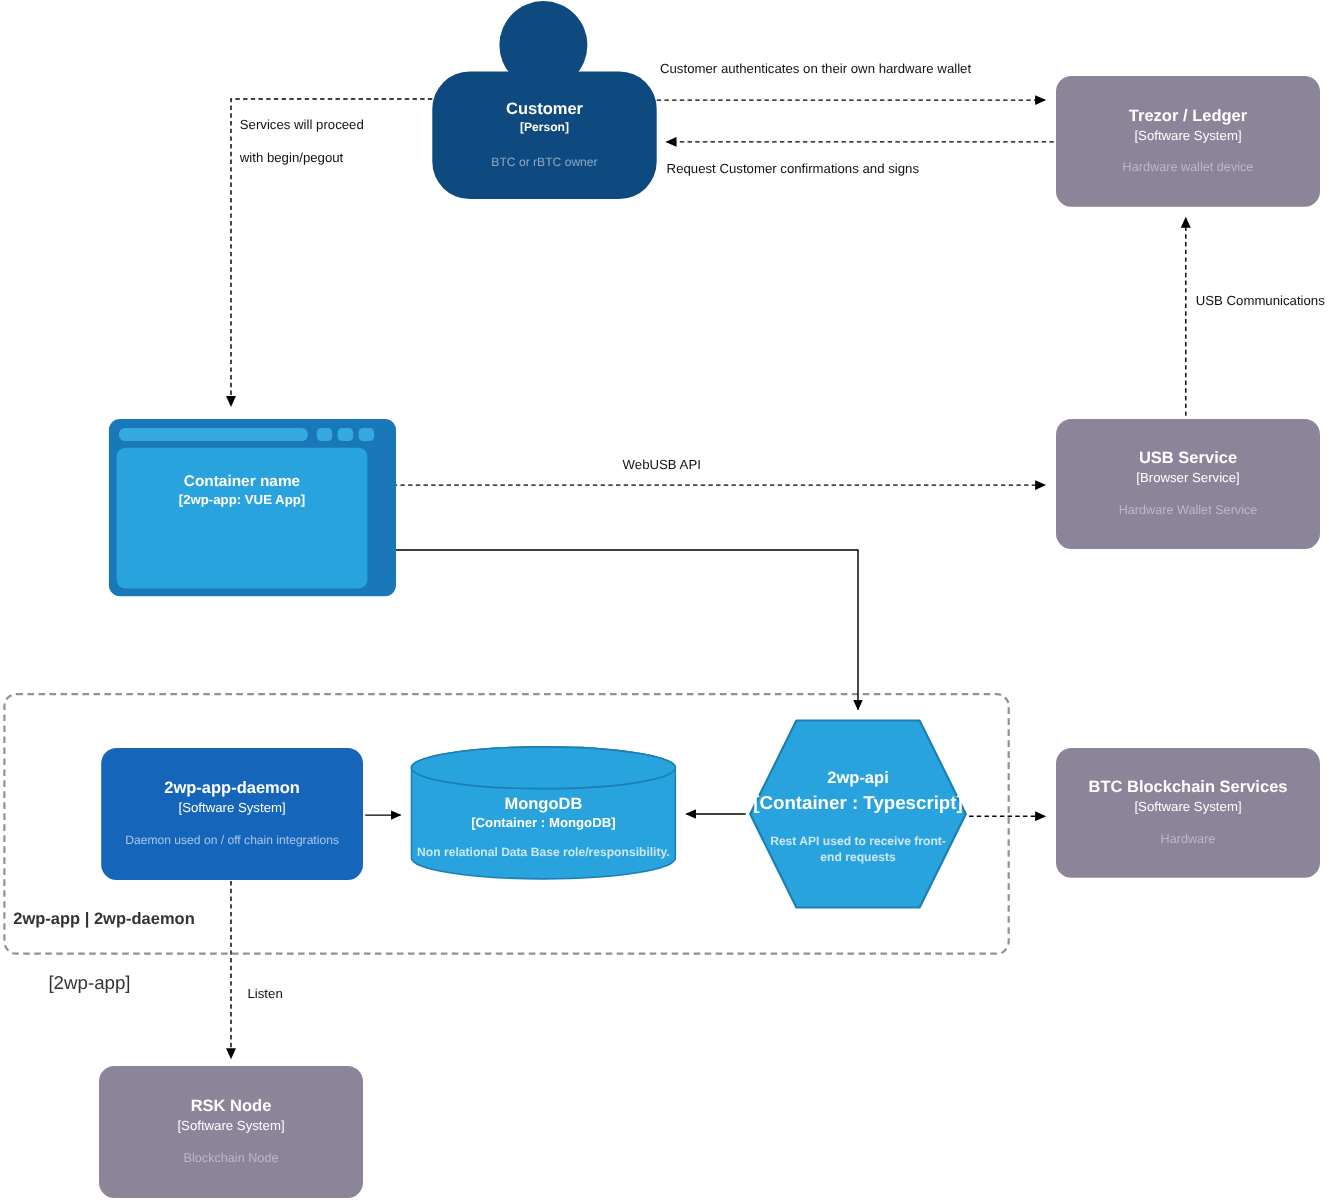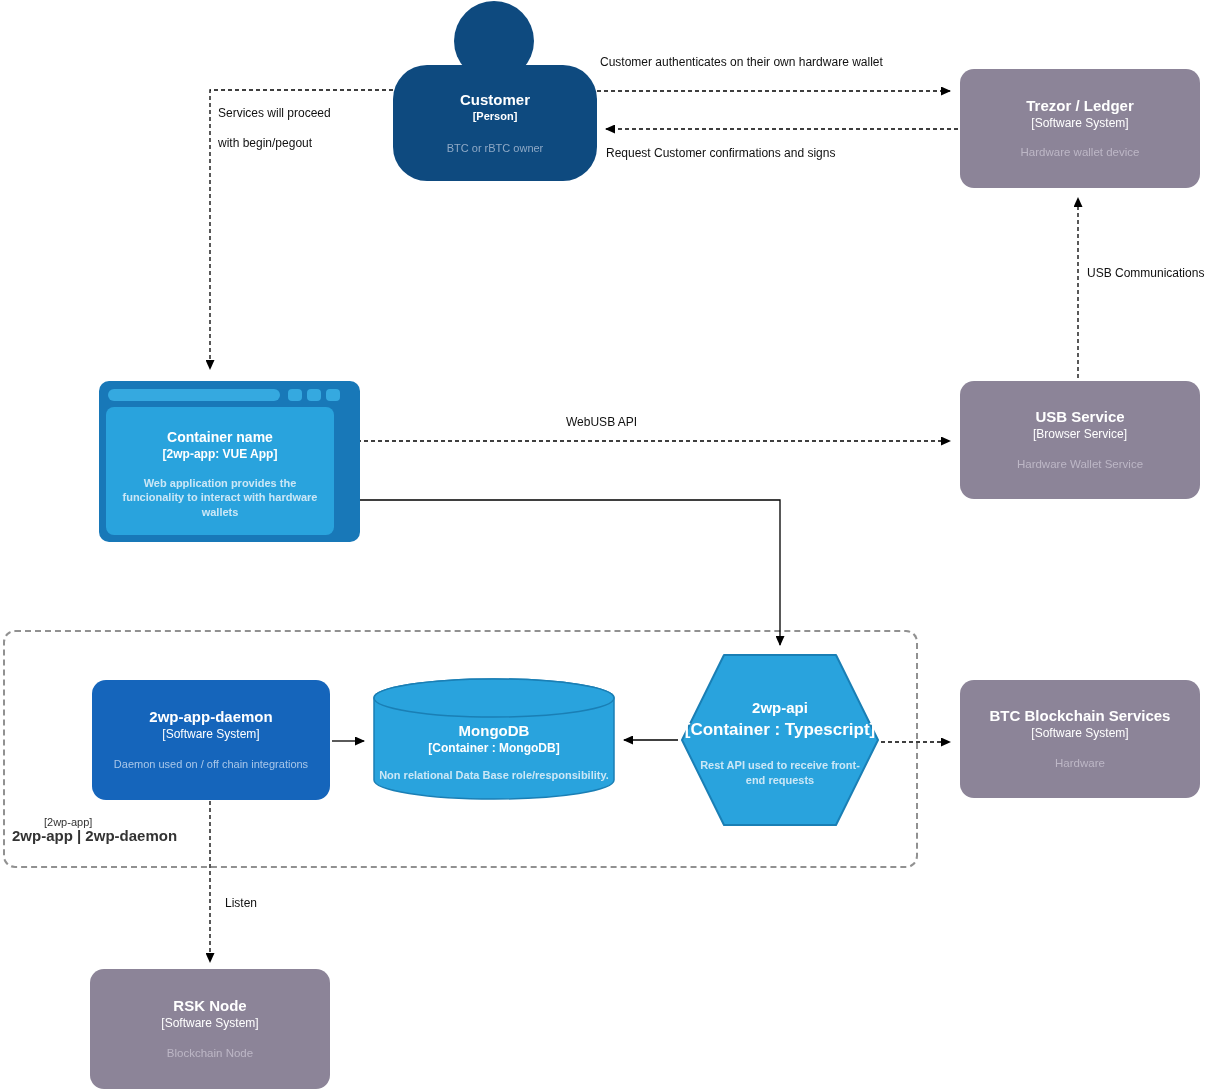--- a/index.html
+++ b/index.html
@@ -40,21 +40,21 @@
   .cyl-text .title{font-size:15px;font-weight:bold;}
   .cyl-text .subtitle{font-size:12px;font-weight:bold;line-height:1.5;}
   .cyl-text .desc{font-size:11px;font-weight:bold;color:var(--lightblue_text);margin-top:12px;}
   .hex-text{padding-top:46px;}
   .hex-text .title{font-size:15px;font-weight:bold;}
   .hex-text .subtitle{font-size:17px;font-weight:bold;line-height:1.6;}
   .hex-text .desc{font-size:11px;font-weight:bold;color:var(--lightblue_text);margin-top:15px;line-height:1.35;padding:0 18px;}
   
   .boundary{left:3px;top:630px;width:915px;height:238px;border:2px dashed var(--boundary);border-radius:12px;box-sizing:border-box;}
   .boundary-title{left:12px;top:827px;font-size:15px;font-weight:bold;color:var(--boundary_text);}
-  .boundary-sub{left:12px;top:816px;font-size:11px;color:var(--boundary_text);padding-left:32px;}
+  .boundary-sub{left:12px;top:884px;font-size:17px;color:var(--boundary_text);padding-left:32px;}
   
   .edge-label{position:absolute;font-size:12px;color:#111;white-space:nowrap;}
   svg.overlay{position:absolute;left:0;top:0;pointer-events:none;}
   svg.overlay path{pointer-events:stroke;}
 </style>
 </head>
 <body>
 
 <div class="abs boundary"></div>
 <div class="abs boundary-title">2wp-app | 2wp-daemon</div>
@@ -100,21 +100,20 @@
 </div>
 
 <div class="abs browser">
   <div class="addressbar"></div>
   <div class="chromebtn b1"></div>
   <div class="chromebtn b2"></div>
   <div class="chromebtn b3"></div>
   <div class="panel">
     <div class="title">Container name</div>
     <div class="subtitle">[2wp-app: VUE App]</div>
-    <div class="desc">Web application provides the funcionality to interact with hardware wallets</div>
   </div>
 </div>
 
 <div class="node graybox" style="left:960px;top:381px;width:240px;height:118px;">
   <div class="title">USB Service</div>
   <div class="subtitle">[Browser Service]</div>
   <div class="desc">Hardware Wallet Service</div>
 </div>
 
 <div class="node bluebox" style="left:92px;top:680px;width:238px;height:120px;">

